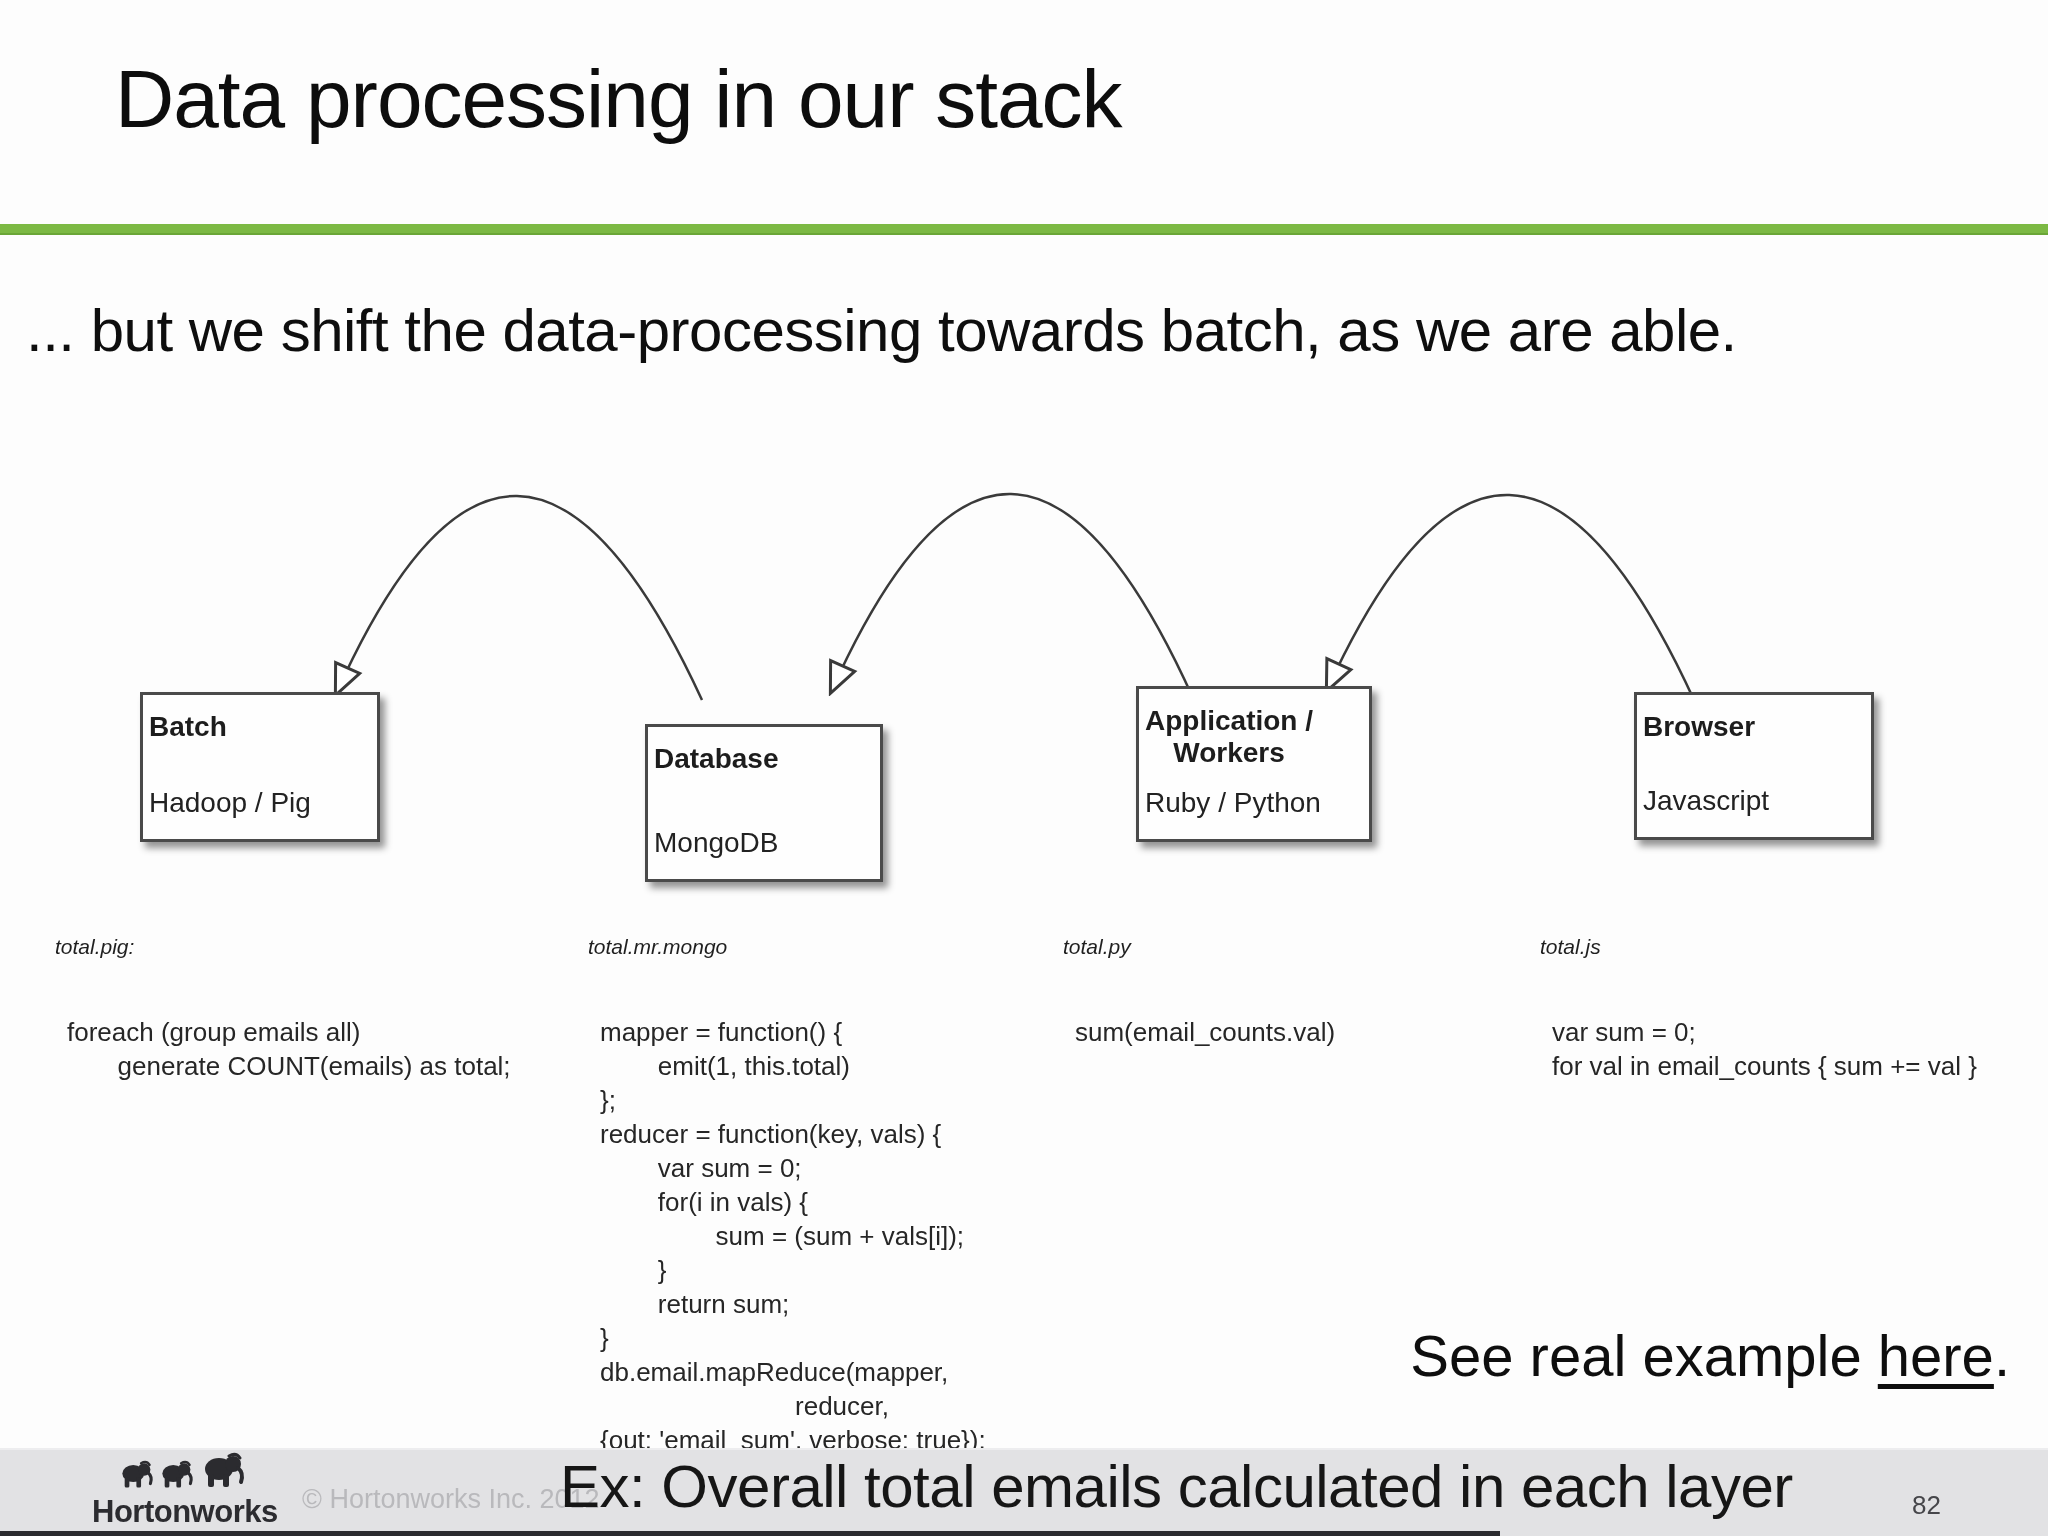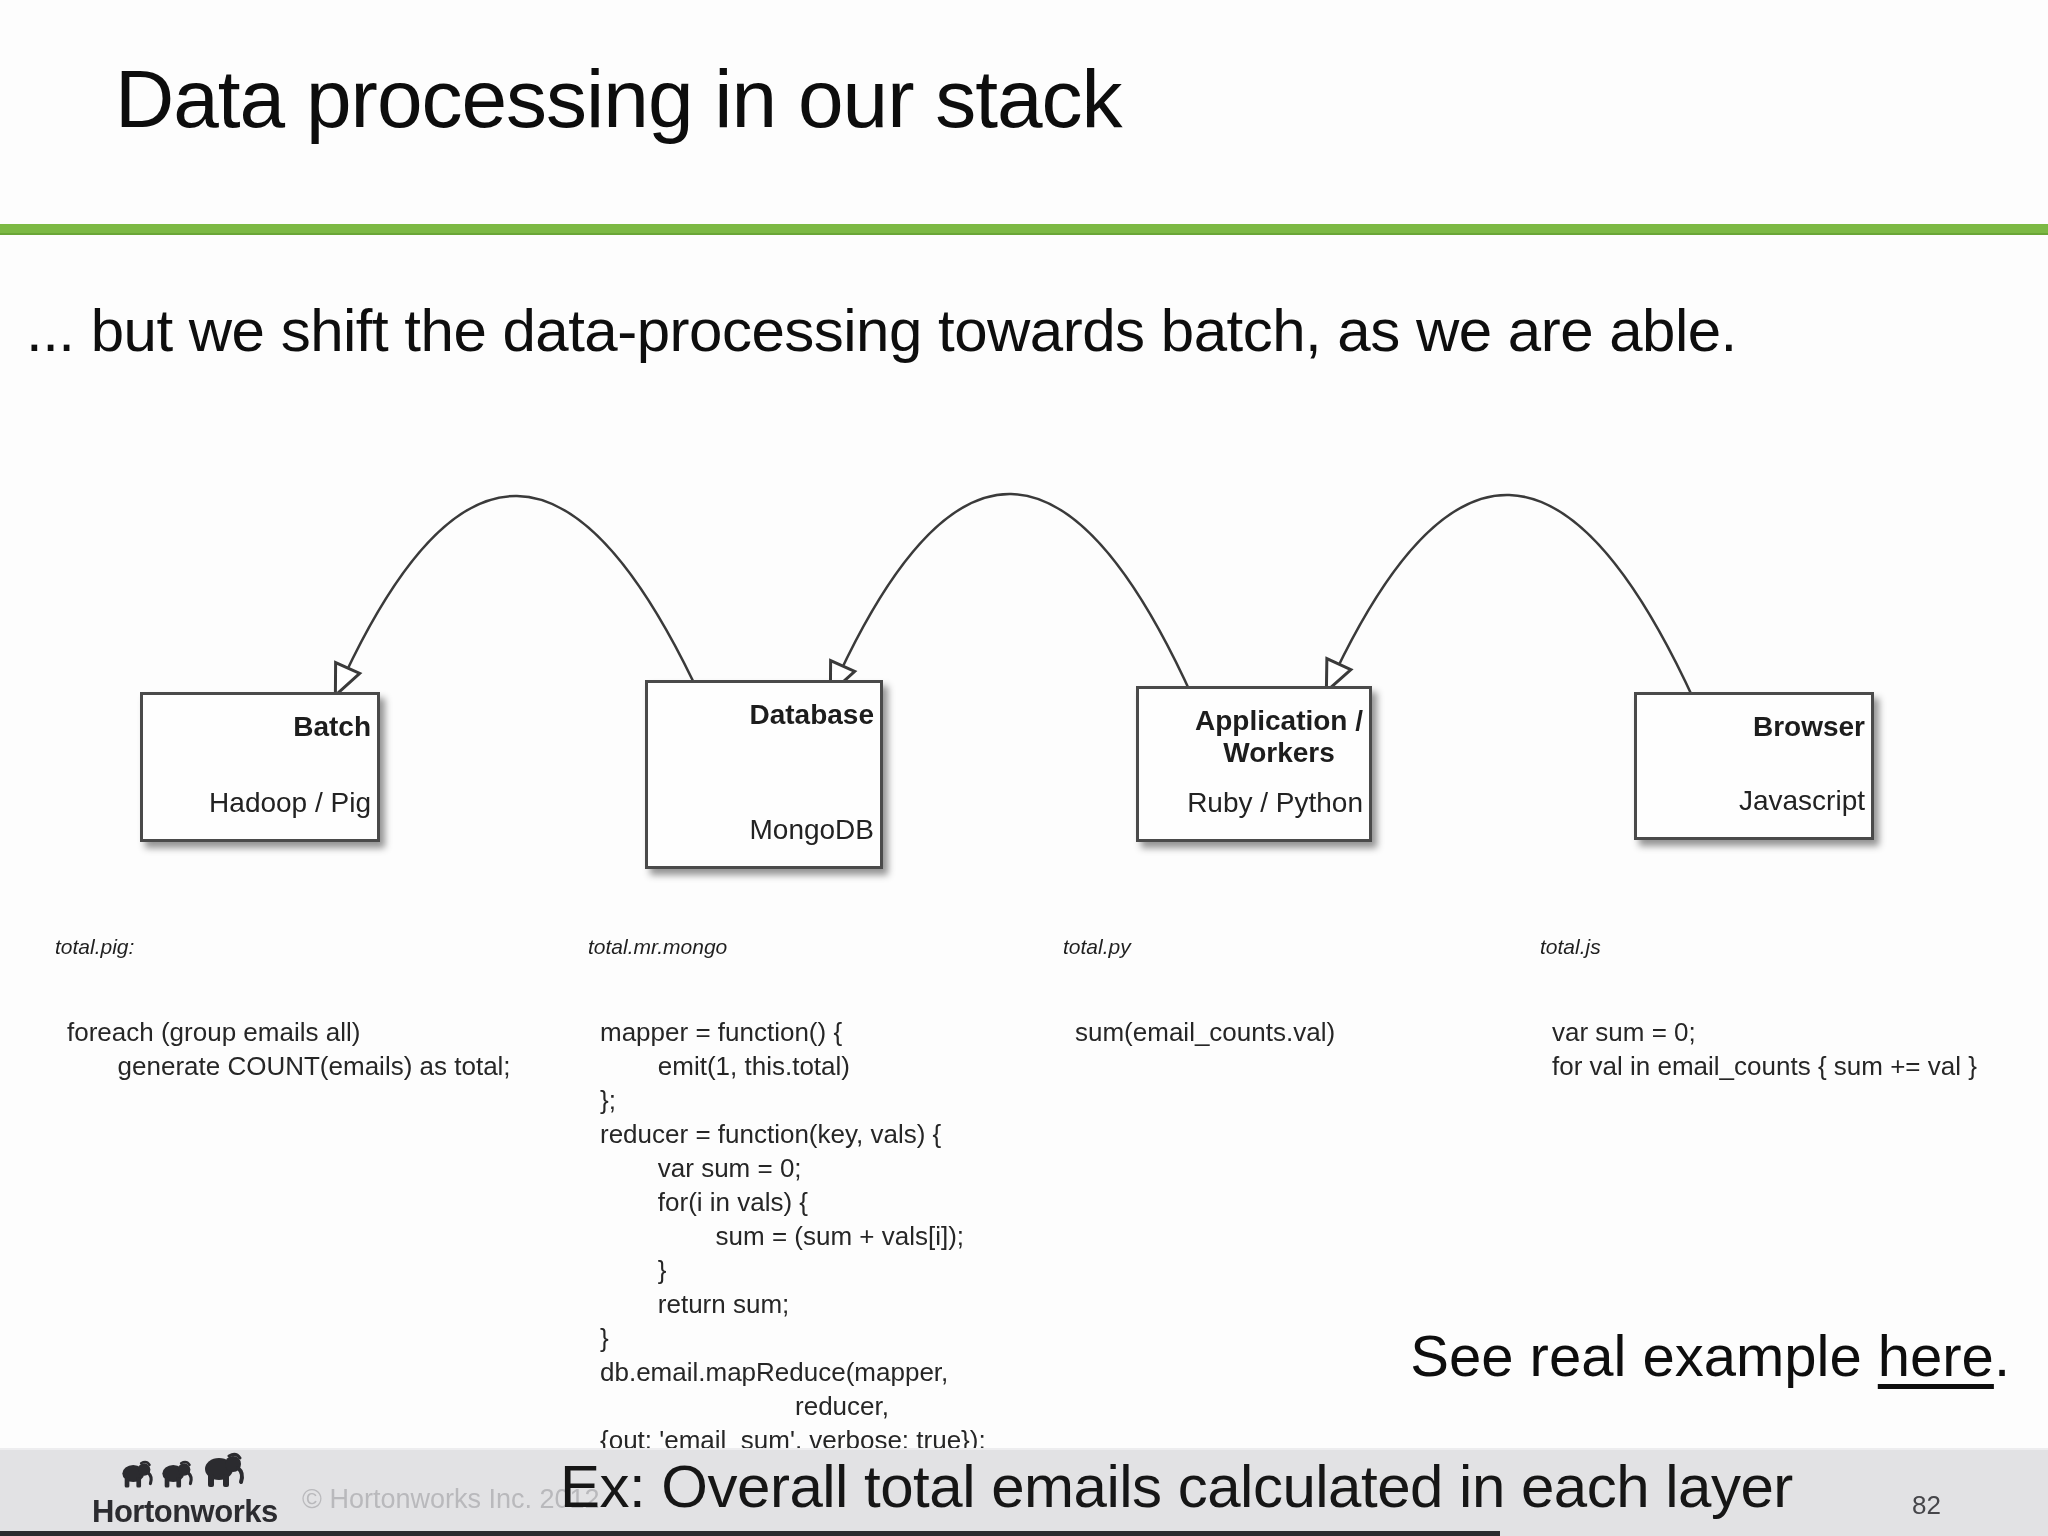--- a/index.html
+++ b/index.html
@@ -17,26 +17,26 @@
   }
   .subtitle{
     position:absolute;left:26px;top:296px;width:2010px;font-size:60px;
     font-weight:400;color:#0e0e0e;white-space:nowrap;letter-spacing:-0.5px;
   }
   .arrows{position:absolute;left:0;top:0;width:2048px;height:1536px;pointer-events:none;}
   .stack-box{
     position:absolute;background:#fefefe;border:3px solid #4a4a4a;
     box-shadow:5px 6px 7px rgba(0,0,0,0.42);
     display:flex;flex-direction:column;justify-content:space-between;
-    align-items:flex-end;text-align:center;padding:16px 6px 20px 6px;box-sizing:border-box;
+    align-items:flex-start;text-align:center;padding:16px 6px 20px 6px;box-sizing:border-box;
   }
   .box-title{font-size:28px;font-weight:700;color:#1d1d1d;white-space:pre-line;line-height:1.15;}
   .box-tech{font-size:28px;font-weight:400;color:#222222;}
   .box-batch{left:140px;top:692px;width:240px;height:150px;}
-  .box-database{left:645px;top:680px;width:238px;height:189px;}
+  .box-database{left:645px;top:724px;width:238px;height:158px;}
   .box-application{left:1136px;top:686px;width:236px;height:156px;}
   .box-browser{left:1634px;top:692px;width:240px;height:148px;}
   .code-col{position:absolute;color:#262626;}
   .code-filename{font-size:21px;font-style:italic;font-weight:400;color:#1f1f1f;margin:0 0 56px 0;}
   .code-body{
     font-family:"Liberation Sans", sans-serif;font-size:26px;line-height:34px;
     white-space:pre;margin:12px;color:#262626;
   }
   .col-pig{left:55px;top:935px;}
   .col-mongo{left:588px;top:935px;}

